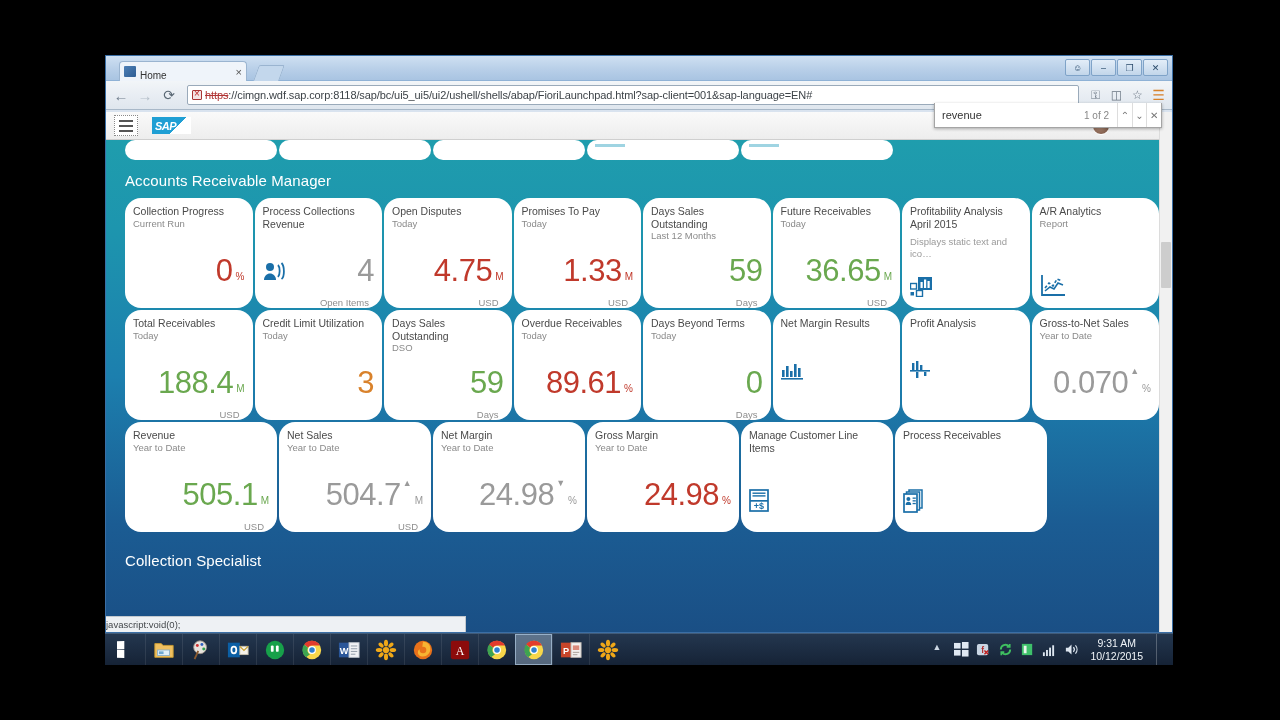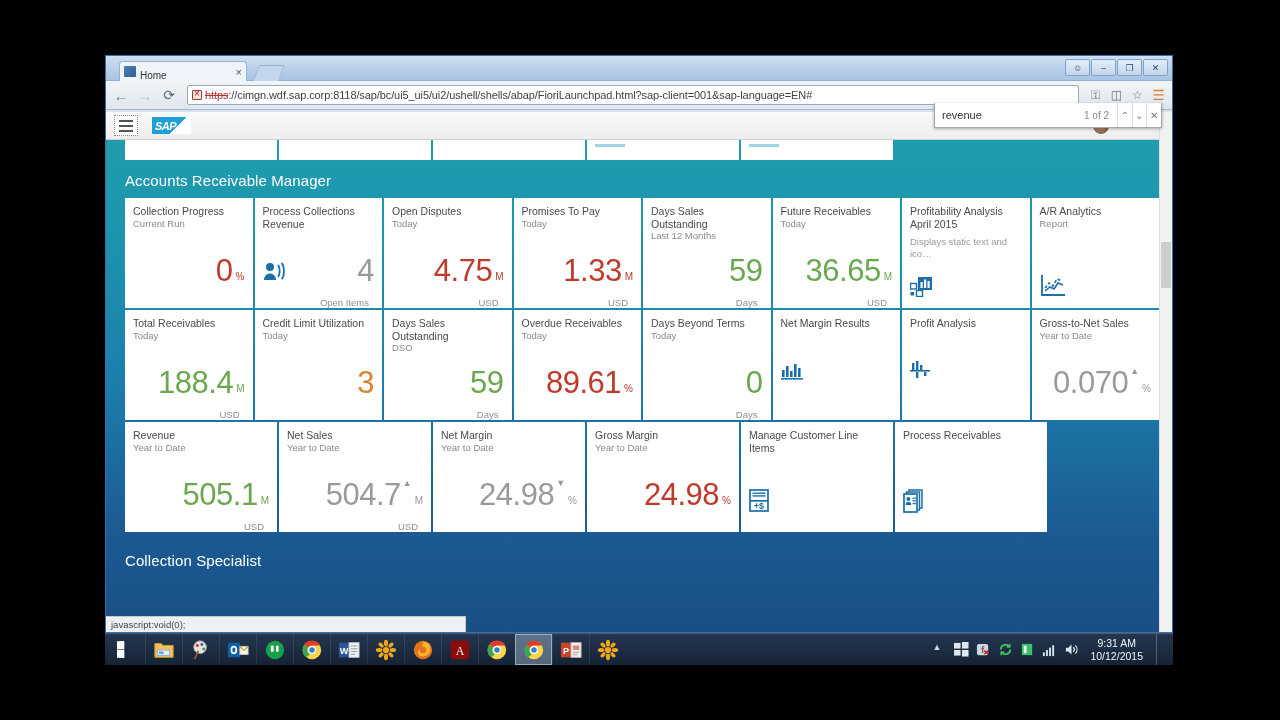--- a/index.html
+++ b/index.html
@@ -156,20 +156,21 @@
   .group-title {
     color: #ffffff; font-size: 15px; padding: 10px 2px 9px 19px;
     font-weight: normal; letter-spacing: .1px;
   }
   .tile-row { display: flex; padding-left: 19px; gap: 2px; margin-bottom: 2px; }
   .tile {
     width: 152px; height: 110px; background: #fff;
     padding: 7px 8px 5px 8px;
     position: relative; display: flex; flex-direction: column;
     cursor: pointer;
+    border-radius: 16px;
   }
   .tile.cut { height: 20px; padding: 0; overflow: hidden; }
   .tile.cut .line {
     width: 30px; height: 3px; background: #9fd4e2; margin: 4px auto 0 8px;
   }
   .tile-title { font-size: 10.5px; color: #4a4a4a; line-height: 12.5px; }
   .tile-sub { font-size: 9.5px; color: #8a8a8a; line-height: 12px; }
   .tile-sub2 { font-size: 9.5px; color: #9a9a9a; line-height: 12px; margin-top: 6px; }
   .tile-body { flex: 1 1 auto; position: relative; }
   .tile-value {
@@ -190,21 +191,21 @@
 
   .tile-icon { position: absolute; left: 0; bottom: 6px; color: #1a6fa8; }
   .tile-icon svg { display: block; }
   .tile-icon-inline { position: absolute; left: 0; bottom: 18px; color: #1a6fa8; }
 
   
   .statusbar {
     position: absolute; left: 0; bottom: 0; z-index: 30;
     height: 16px; width: 360px;
     background: #eef1f4; border: 1px solid #c3c9cf; border-left: none; border-bottom: none;
-    font-size: 9.5px; color: #44484c; display: flex; align-items: center; padding-left: 5px;
+    font-size: 9.5px; color: #44484c; display: flex; align-items: center; 
   }
 
   
   .pscroll {
     position: absolute; right: 0; top: 0; bottom: 0; width: 13px;
     background: #f1f1f1; border-left: 1px solid #dcdcdc;
   }
   .pscroll .thumb {
     position: absolute; left: 1px; width: 10px; top: 130px; height: 46px;
     background: #cdcdcd; border-radius: 1px;

